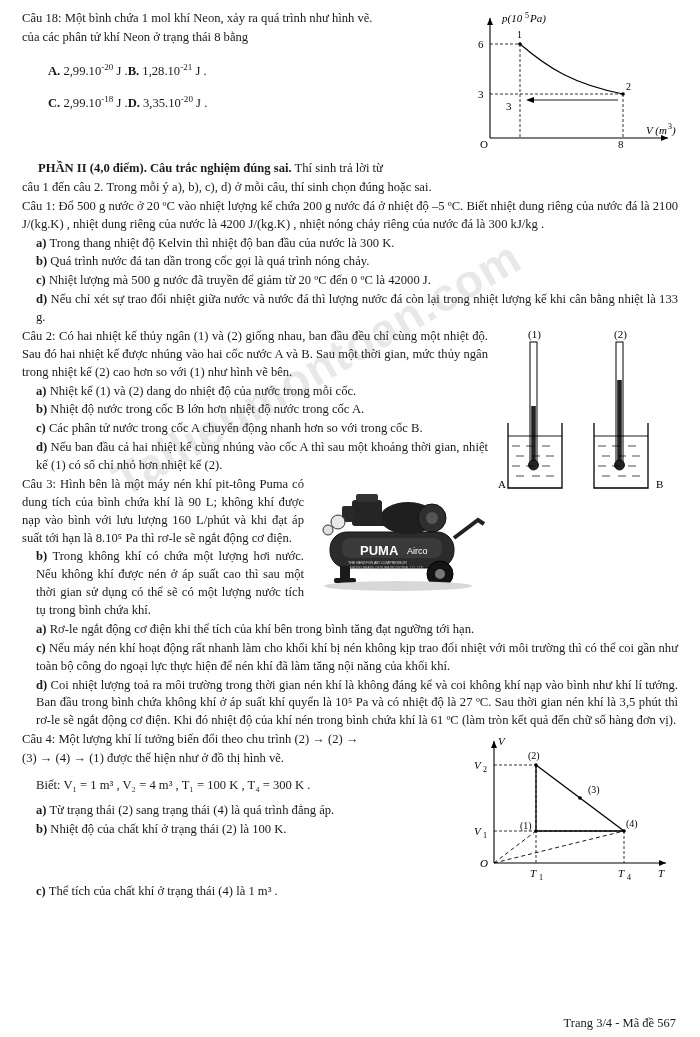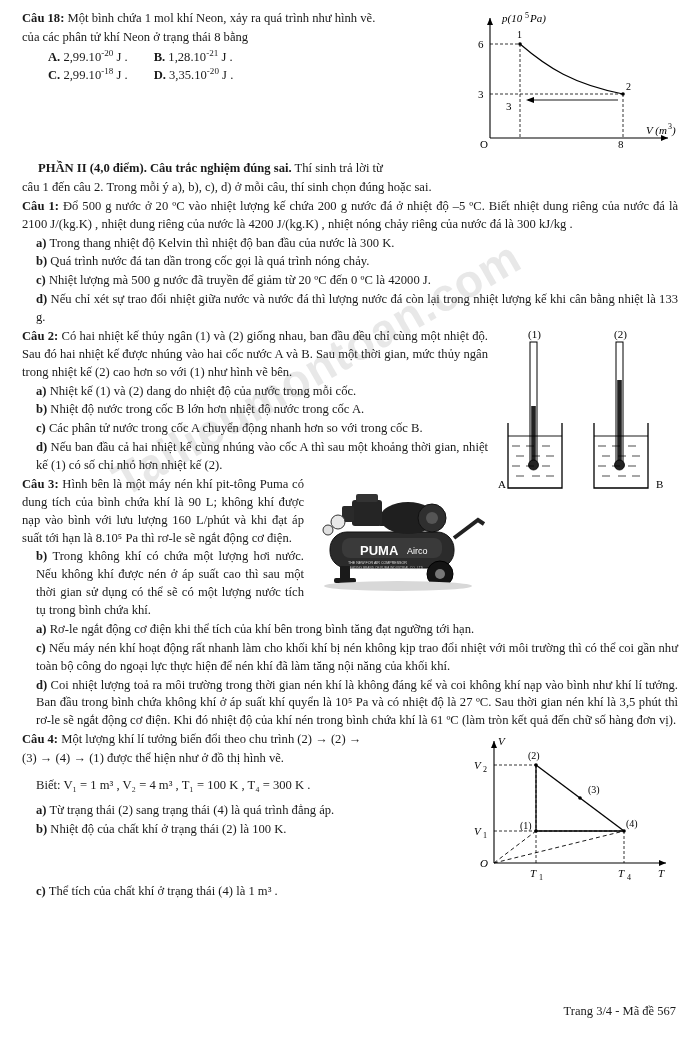--- a/index.html
+++ b/index.html
@@ -30,33 +30,33 @@
     font-family: "Liberation Sans", sans-serif;
     font-size: 46px;
     font-weight: bold;
     color: rgba(120,120,120,0.17);
     letter-spacing: 1px;
     pointer-events: none;
     z-index: 5;
     white-space: nowrap;
   }
   p { margin: 0 0 1px 0; line-height: 1.42; text-align: justify; }
-  .q-label { font-weight: bold; }
+  .q-label { font-weight: normal; }
   .indent { text-indent: 16px; }
   .sub { padding-left: 14px; }
-  .choices { display:flex; gap: 26px; padding-left: 26px; margin-top:1px; }
+  .choices { display:flex; padding-left: 26px; margin-top:15px; }
   .choice { white-space: nowrap; }
   sup { font-size: 0.72em; vertical-align: super; }
   .sec-head { font-weight: bold; }
   .block { position: relative; }
   .float-right-fig { float: right; margin: 0 0 2px 8px; }
   .footer {
     position: absolute;
     right: 24px;
-    bottom: 18px;
+    bottom: 6px;
     font-size: 12.5px;
   }
   .clear { clear: both; }
   svg { display:block; }
   .compressor {
     width: 176px; height: 118px;
   }
 </style>
 </head>
 <body>

